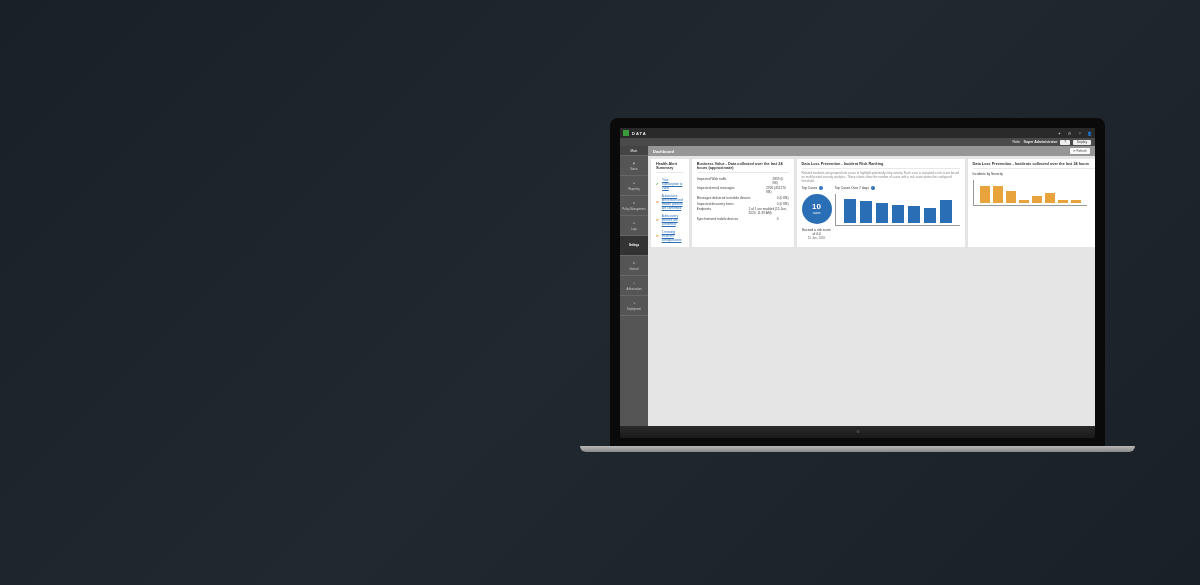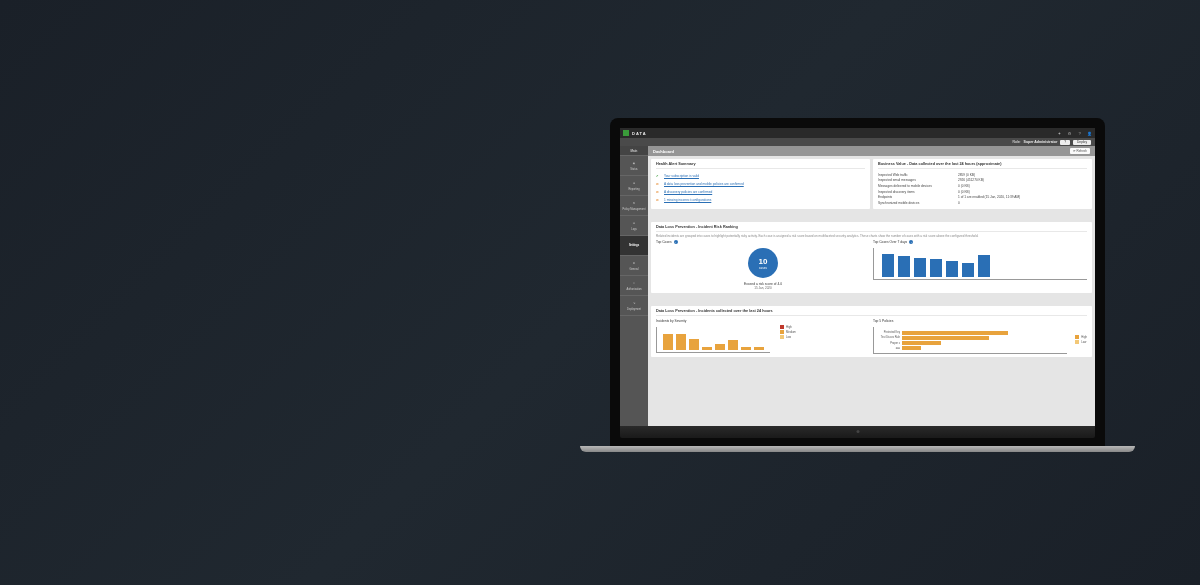--- a/index.html
+++ b/index.html
@@ -101,22 +101,21 @@
   font-weight: bold;
   justify-content: space-between;
 }
 .crumb .refresh {
   background: #fafafa; color: #555; padding: 1px 3px; border-radius: 1px; font-size: 3px; font-weight: normal;
   display:flex; align-items:center; gap:1px;
 }
 .grid {
   padding: 3px;
   display: flex;
-  flex-direction: column;
-  gap: 13px;
+  gap: 3px;
 }
 .row { display: flex; gap: 3px; }
 .panel {
   background: #fff;
   border-radius: 1px;
   padding: 3px 5px;
 }
 .panel .ptitle {
   font-weight: bold;
   font-size: 3.8px;

